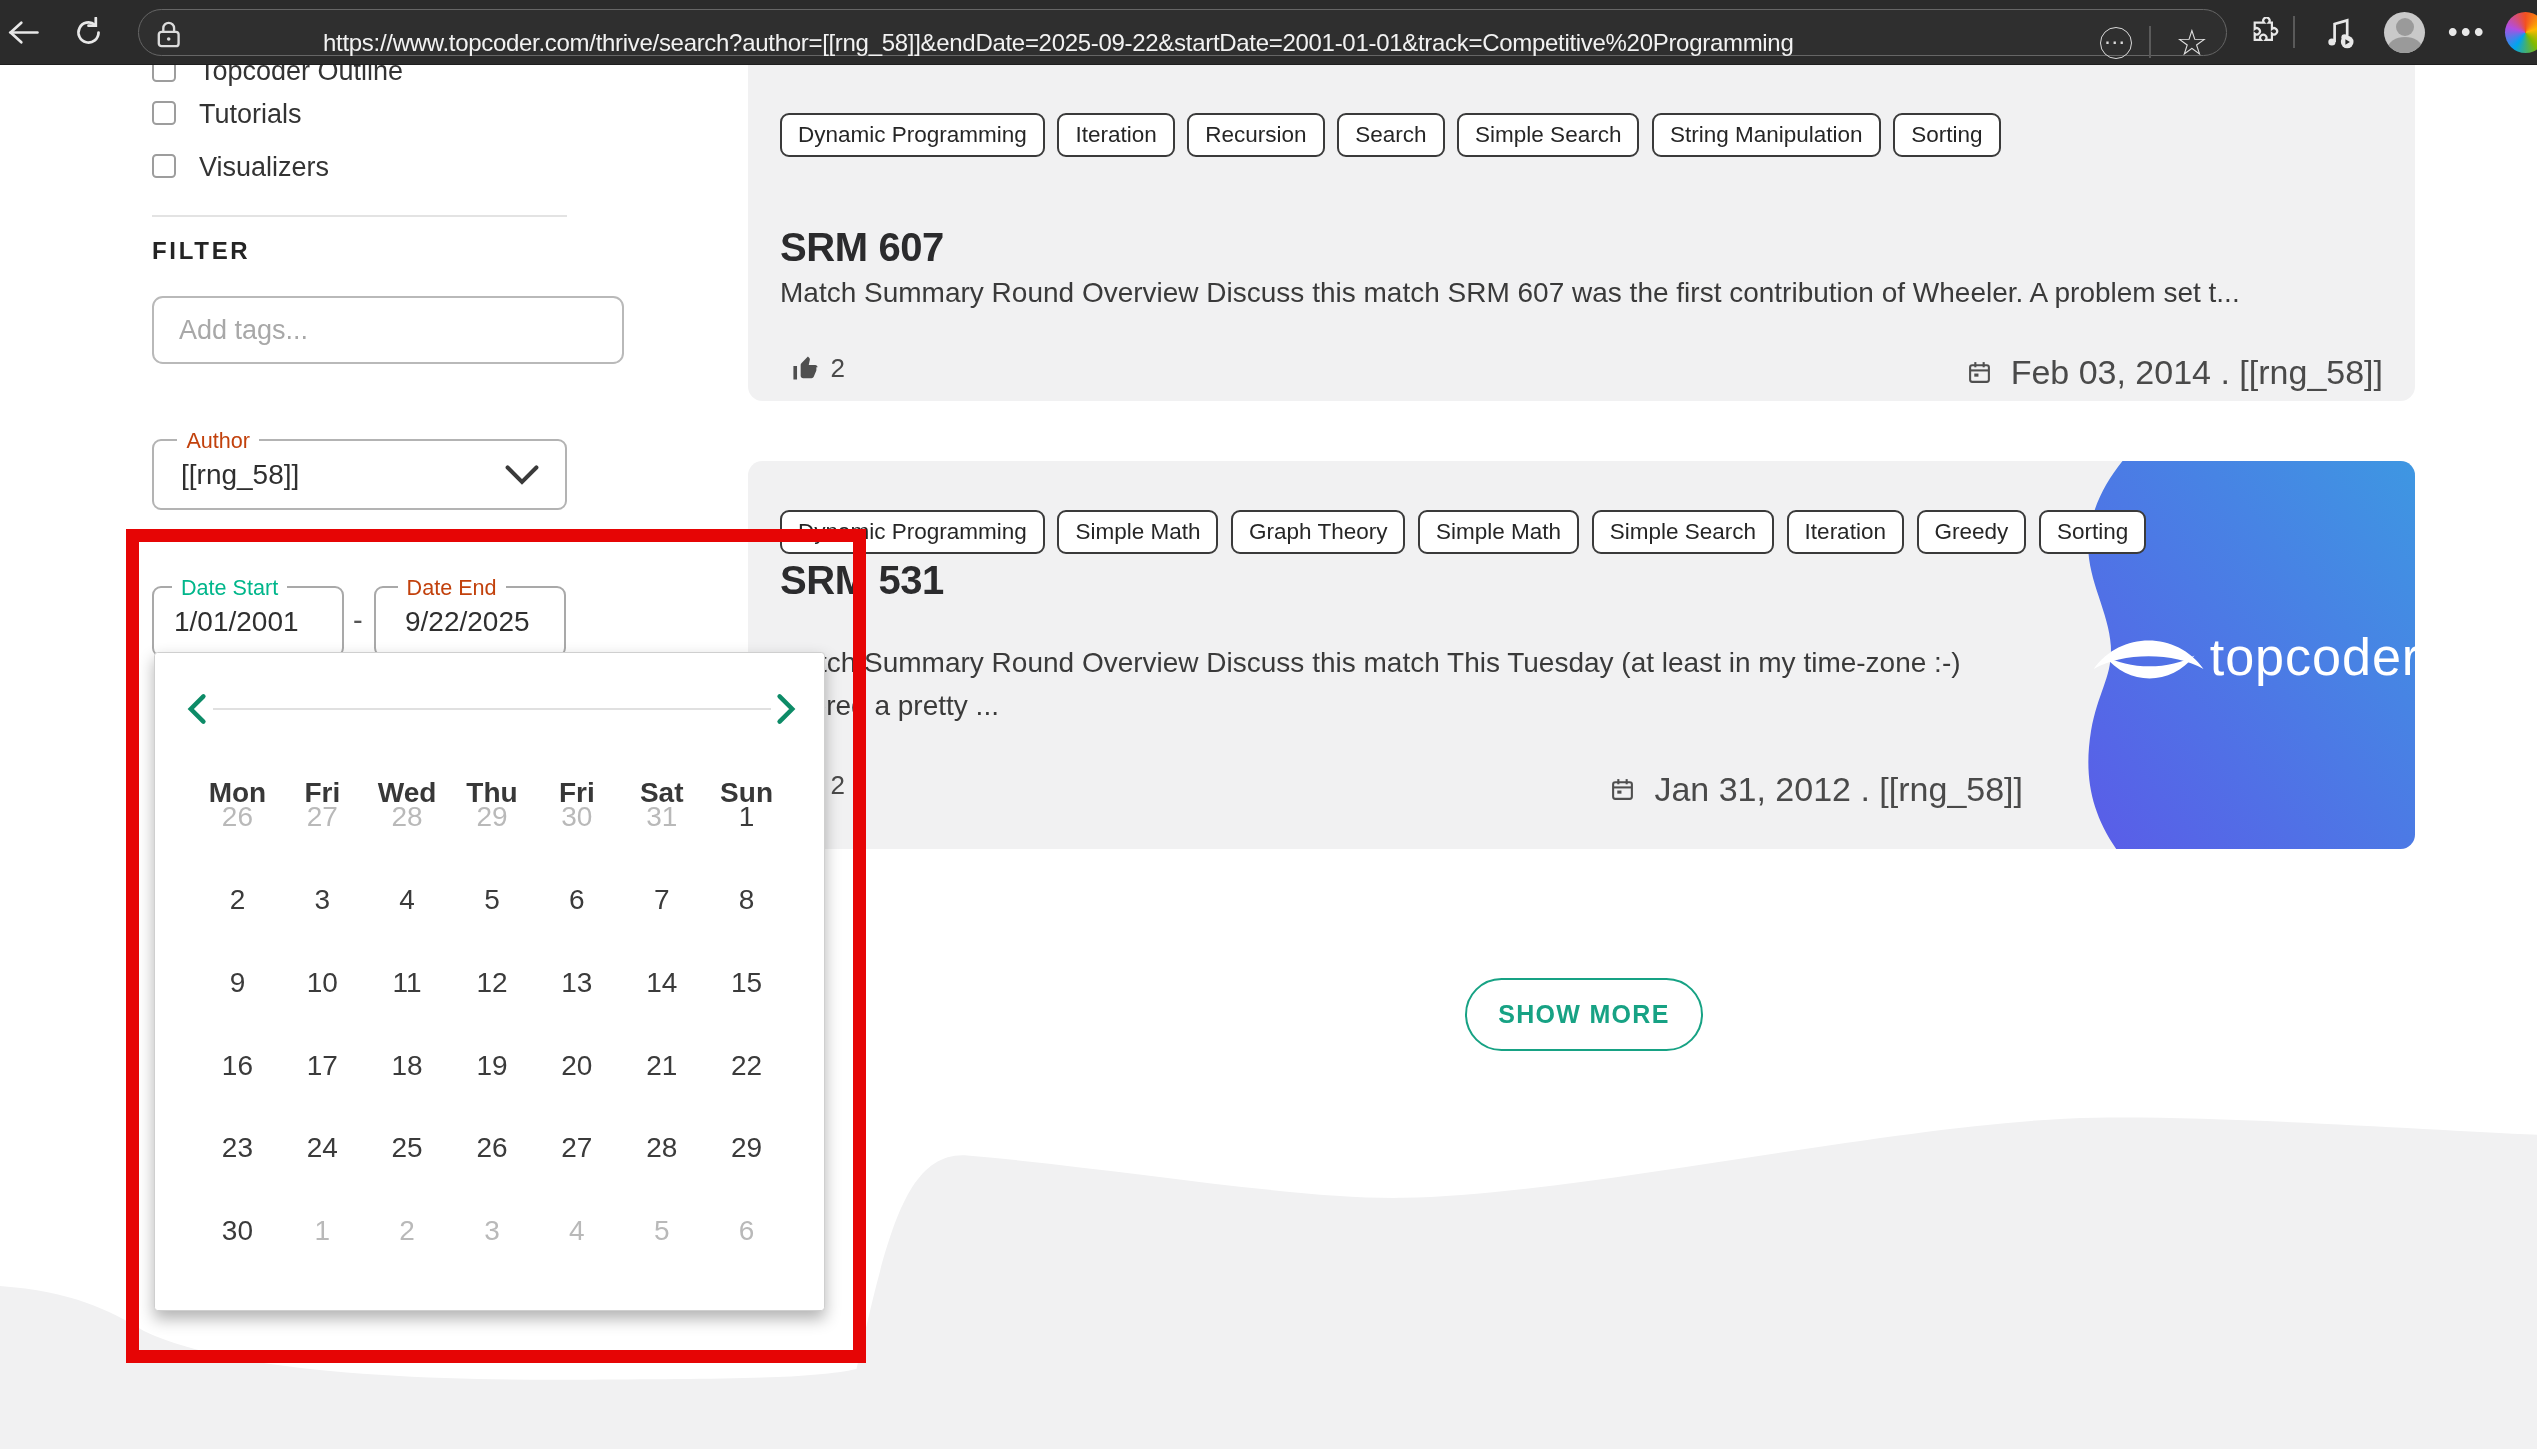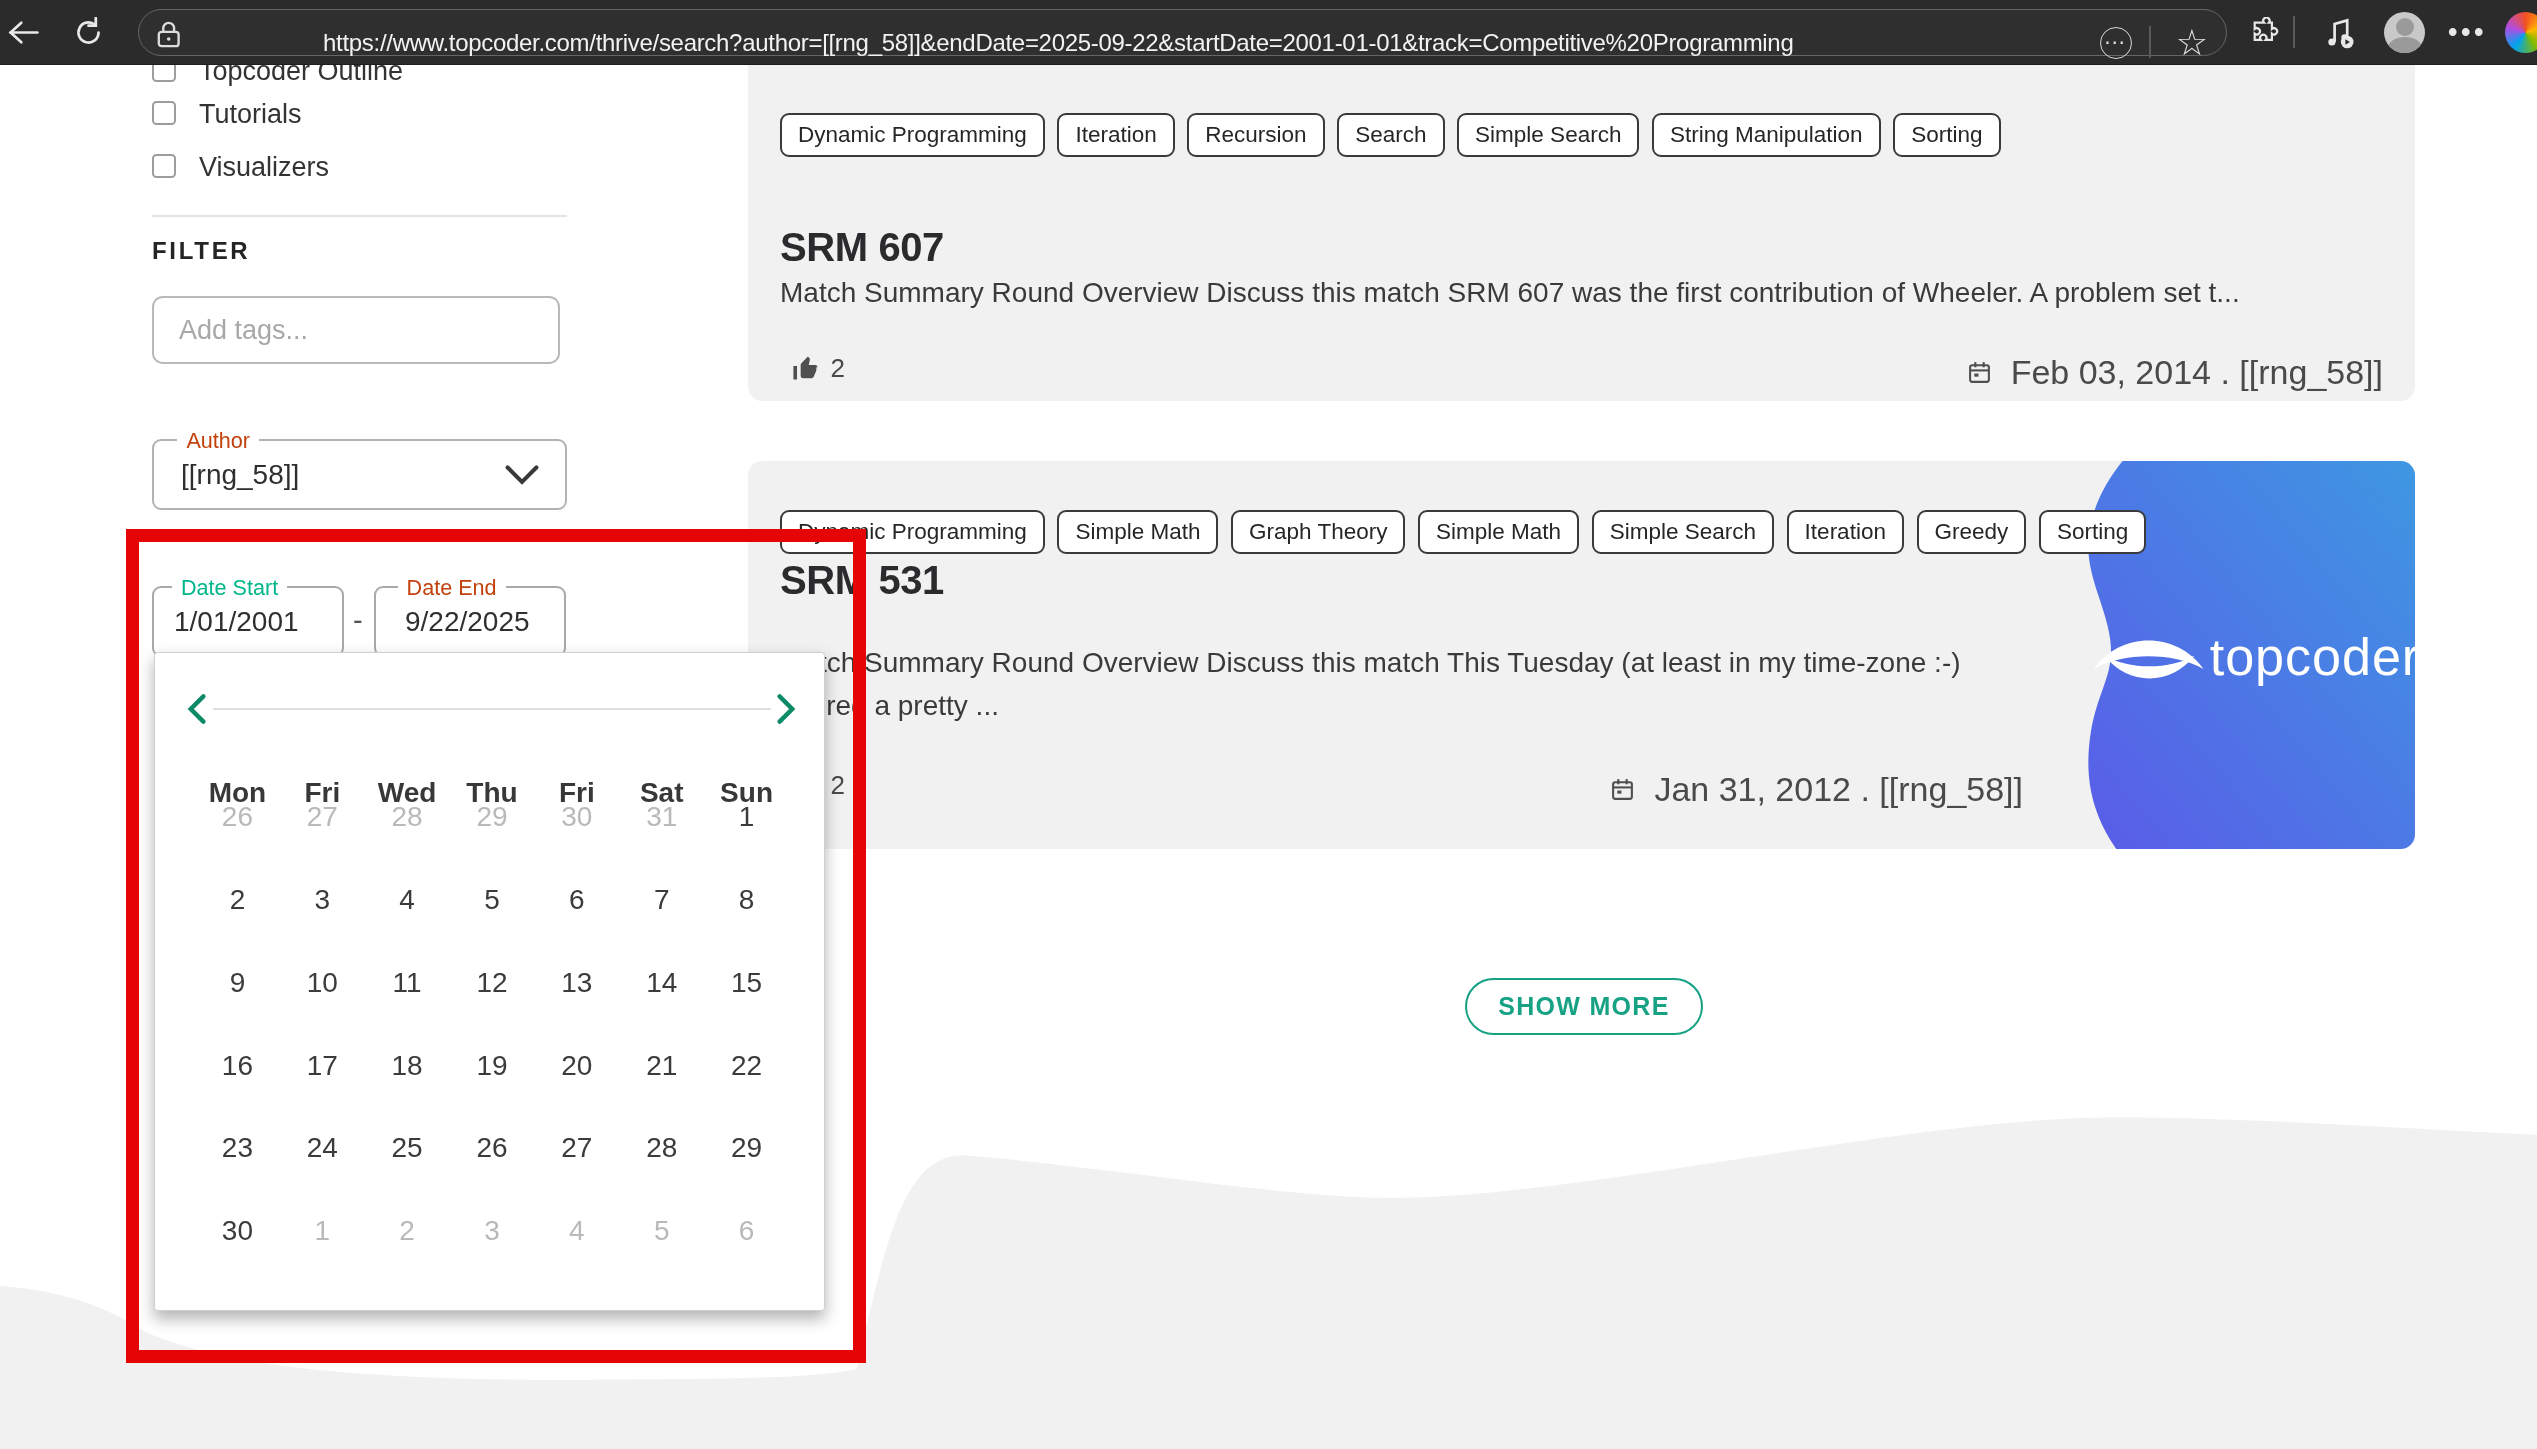--- a/index.html
+++ b/index.html
@@ -19,21 +19,21 @@
   .avatar-circle { width:41px; height:41px; border-radius:50%; background:#c9c9c9; position:relative; overflow:hidden; }
   .avatar-head { position:absolute; left:11.7px; top:6.3px; width:18px; height:18px; border-radius:50%; background:#9a9a9a; }
   .avatar-body { position:absolute; left:3.6px; top:25px; width:34px; height:21.6px; border-radius:50% 50% 0 0; background:#9a9a9a; }
   .copilot-circle { width:41px; height:41px; border-radius:50%; background:conic-gradient(#f25022,#ffb900,#7fba00,#00a4ef,#b14de3,#f25022); }
 
   
   .checkbox { position:absolute; width:24px; height:24px; border:2.2px solid #9d9d9d; border-radius:4.5px; background:#fff; }
   .cb-label { position:absolute; font-size:27px; color:#333; }
   .divider { position:absolute; left:152px; width:415px; height:1.8px; background:#e3e3e3; }
   .filter-heading { position:absolute; left:152px; top:237px; font-size:24px; font-weight:bold; letter-spacing:2.7px; color:#242424; }
-  .tags-input { position:absolute; left:152px; top:296px; width:408px; height:68px; border:2.2px solid #b9b9b9; border-radius:10.8px; background:#fff; font-size:27px; color:#333; padding:0 25px; outline:none; font-family:"Liberation Sans",sans-serif; }
+  .tags-input { position:absolute; left:152px; top:296px; width:472px; height:68px; border:2.2px solid #b9b9b9; border-radius:10.8px; background:#fff; font-size:27px; color:#333; padding:0 25px; outline:none; font-family:"Liberation Sans",sans-serif; }
   .tags-input::placeholder { color:#a8a8a8; }
   .outlined-box { position:absolute; border:2.2px solid #b3b3b3; border-radius:9px; background:#fff; }
   .notch-label { position:absolute; top:-13.5px; background:#fff; padding:0 9px; font-size:21.6px; color:#c2410c; white-space:nowrap; }
   .notch-label.accent { color:#00b68b; }
   .box-value { position:absolute; font-size:28px; color:#2f2f2f; }
   .date-dash { position:absolute; left:353px; top:604px; font-size:29px; color:#555; }
 
   
   .cal-panel { position:absolute; left:154px; top:652px; width:671px; height:659px; background:#fff; border:0.9px solid #cfcfcf; border-radius:3.6px; box-shadow:0 7.2px 16px rgba(0,0,0,0.3); z-index:20; }
   .cal-line { position:absolute; left:58px; top:55px; width:558px; height:1.8px; background:#e0e0e0; }
@@ -48,21 +48,21 @@
   .tag-row { position:absolute; left:32px; display:flex; gap:12.6px; }
   .tag-pill { background:#fff; border:2.2px solid #3a3a3a; border-radius:9px; padding:6.3px 16px; font-size:22.5px; color:#262626; white-space:nowrap; line-height:1.2; }
   .card-title { position:absolute; left:32px; font-size:40px; font-weight:bold; color:#2b2b2d; letter-spacing:-0.4px; }
   .card-desc { position:absolute; left:32px; font-size:28px; color:#3a3a3a; white-space:nowrap; }
   .card-foot { position:absolute; left:32px; right:32px; height:36px; }
   .likes { position:absolute; left:10.8px; top:0; display:flex; align-items:center; gap:10.8px; font-size:26px; color:#4a4a4a; }
   .date-group { position:absolute; top:0; display:flex; align-items:center; gap:19px; font-size:34px; color:#4a4a4a; white-space:nowrap; }
 
   .promo-wrap { position:absolute; right:0; top:0; width:414px; height:388px; }
 
-  .show-more { position:absolute; left:1465px; top:978px; width:238px; height:57px; border:2.7px solid #17a284; border-radius:37px; background:#fff; color:#17a284; font-size:25px; font-weight:bold; letter-spacing:1.3px; display:flex; align-items:center; justify-content:center; cursor:pointer; z-index:6; font-family:"Liberation Sans",sans-serif; }
+  .show-more { position:absolute; left:1465px; top:978px; width:238px; height:73px; border:2.7px solid #17a284; border-radius:37px; background:#fff; color:#17a284; font-size:25px; font-weight:bold; letter-spacing:1.3px; display:flex; align-items:center; justify-content:center; cursor:pointer; z-index:6; font-family:"Liberation Sans",sans-serif; }
 
   .bottom-wave { position:absolute; left:0; top:1106px; width:2538px; height:343px; z-index:0; }
 
   
   .annotation-rect { position:absolute; left:126px; top:529px; width:740px; height:834px; border:13.5px solid #e60505; z-index:40; }
 </style>
 </head>
 <body>
 
 <div id="stage">

